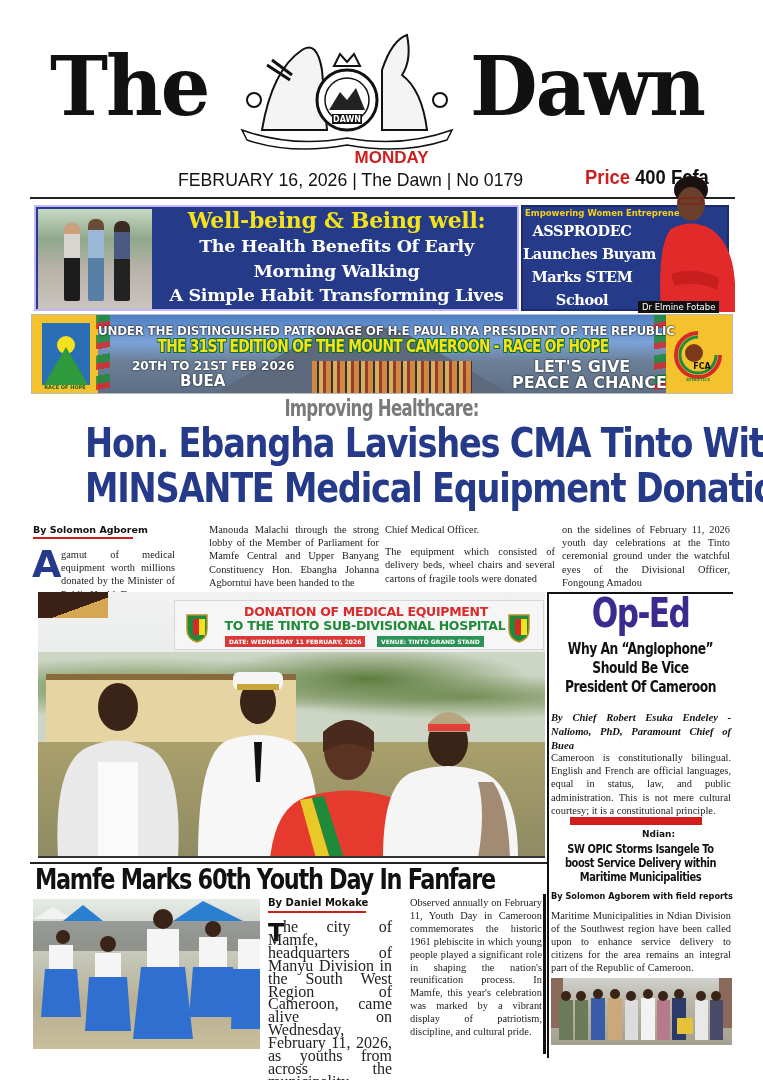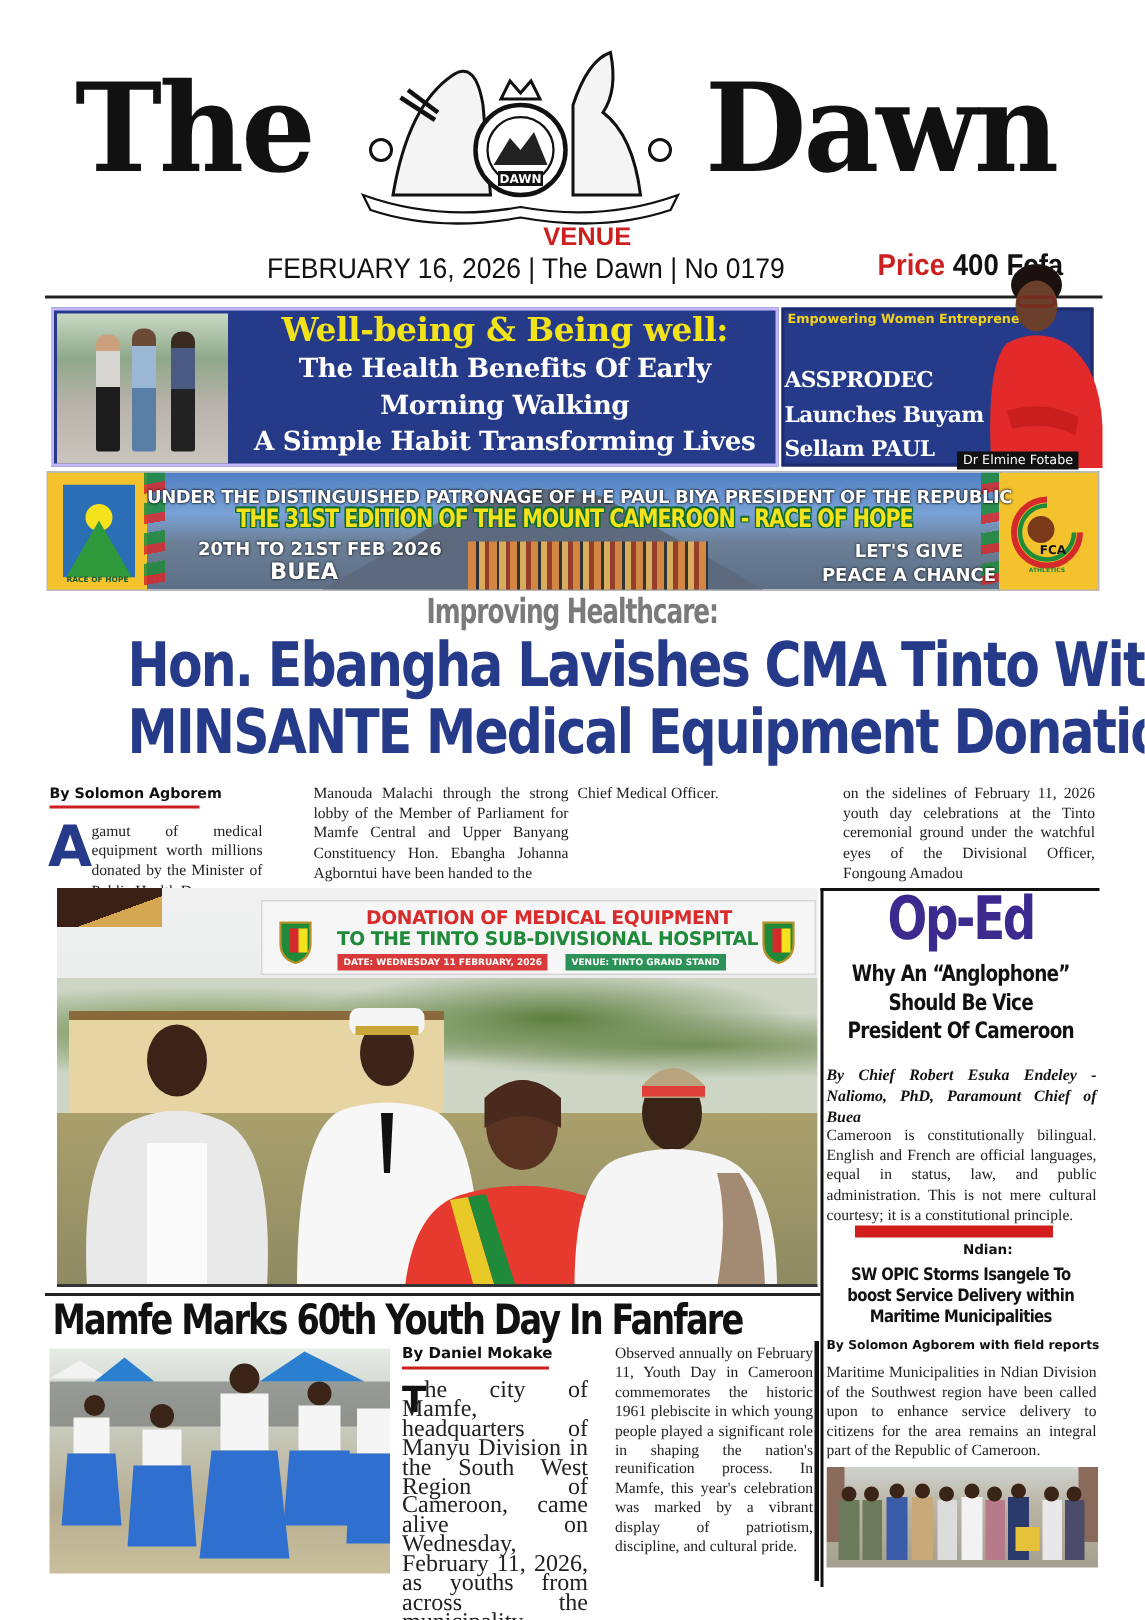--- a/index.html
+++ b/index.html
@@ -21,41 +21,41 @@
   
   .teaser1 { left: 34px; top: 205px; width: 485px; height: 106px; background: #263a8a; border: 2px solid #c4b5fd; }
   .teaser1-photo { left: 2px; top: 2px; width: 114px; height: 100px; background: linear-gradient(180deg, #c8d9c4 0%, #8fa88a 30%, #b8b2aa 60%, #c9c4bd 100%); }
   .walker { position: absolute; bottom: 8px; width: 16px; border-radius: 7px 7px 2px 2px; }
   .teaser1-text { left: 118px; top: 0; width: 365px; text-align: center; }
   .t1-kicker { font-family: "DejaVu Serif", serif; font-weight: bold; color: #f2e21a; font-size: 22px; line-height: 27px; letter-spacing: -0.3px; }
   .t1-line { font-family: "DejaVu Serif", serif; font-weight: bold; color: #ffffff; font-size: 17.5px; line-height: 24.5px; letter-spacing: -0.3px; }
 
   .teaser2 { left: 521px; top: 205px; width: 208px; height: 106px; background: #263a8a; border: 2px solid #1c2b6b; overflow: visible; }
   .t2-kicker { left: 2px; top: 1px; font-family: "DejaVu Sans", sans-serif; font-weight: bold; color: #f2d21a; font-size: 8.5px; white-space: nowrap; }
-  .t2-lines { left: 0; top: 12px; width: 118px; text-align: left; margin-top: 23px; }
+  .t2-lines { left: 0; top: 12px; width: 118px; text-align: center; }
   .t2-line { font-family: "DejaVu Serif", serif; font-weight: bold; color: #fff; font-size: 14.5px; line-height: 23px; white-space: nowrap; letter-spacing: -0.4px; }
   .woman { left: 641px; top: 174px; width: 96px; height: 138px; }
   .caption-chip { left: 638px; top: 301px; background: #111; color: #fff; font-family: "DejaVu Sans", sans-serif; font-size: 8.5px; padding: 1px 4px; white-space: nowrap; }
 
   
   .race { left: 31px; top: 314px; width: 702px; height: 80px; background: linear-gradient(180deg, #4f7fc3 0%, #7aa2d6 35%, #6b7f97 60%, #5d6f86 100%); border: 1px solid #b9b9b9; overflow: hidden; }
   .race-left, .race-right { top: 0; width: 66px; height: 80px; background: #f3c22d; }
   .race-left { left: 0; }
   .race-right { right: 0; }
   .race-fringe { position: absolute; top: 0; width: 14px; height: 80px; background: repeating-linear-gradient(170deg, #1f8a3a 0 8px, #d42a2a 8px 14px, transparent 14px 20px); opacity: 0.85; }
   .race-logo-l { left: 10px; top: 8px; width: 48px; height: 62px; }
   .race-logo-l-label { left: 4px; top: 69px; width: 58px; text-align: center; font-family: "DejaVu Sans", sans-serif; font-weight: bold; font-size: 5px; color: #1d5b2b; }
   .race-logo-r { right: 8px; top: 14px; width: 52px; height: 60px; }
   .race-mountain { left: 180px; top: 6px; width: 300px; height: 74px; }
   .race-patron { left: 66px; top: 9px; width: 570px; text-align: center; font-family: "DejaVu Sans", sans-serif; font-weight: bold; color: #fff; font-size: 12px; letter-spacing: -0.3px; text-shadow: 0 0 2px #000, 0 0 1px #000; white-space: nowrap; }
   .race-edition { left: 66px; top: 21px; width: 570px; text-align: center; font-family: "DejaVu Sans Condensed", "DejaVu Sans", sans-serif; font-weight: bold; color: #f5e21c; font-size: 17px; letter-spacing: -0.8px; white-space: nowrap; text-shadow: 1px 1px 0 #0d6d2e, -1px -1px 0 #0d6d2e, 1px -1px 0 #0d6d2e, -1px 1px 0 #0d6d2e; transform: scaleX(0.9); }
   .race-dates { left: 100px; top: 44px; font-family: "DejaVu Sans", sans-serif; font-weight: bold; color: #fff; font-size: 12px; white-space: nowrap; text-shadow: 0 0 2px #000; }
   .race-city { left: 148px; top: 57px; font-family: "DejaVu Sans", sans-serif; font-weight: bold; color: #fff; font-size: 15px; text-shadow: 0 0 2px #000; }
   .race-runners { left: 280px; top: 46px; width: 160px; height: 34px; background: repeating-linear-gradient(90deg, #e08a3c 0 5px, #2d2d2d 5px 7px, #e6b45a 7px 11px, #9b3a22 11px 14px); opacity: 0.9; }
-  .race-give { left: 480px; top: 44px; width: 140px; text-align: center; font-family: "DejaVu Sans", sans-serif; font-weight: bold; color: #fff; font-size: 12px; line-height: 16px; text-shadow: 0 0 2px #000; white-space: nowrap; margin-left: 24px; }
+  .race-give { left: 480px; top: 44px; width: 140px; text-align: center; font-family: "DejaVu Sans", sans-serif; font-weight: bold; color: #fff; font-size: 16px; line-height: 16px; text-shadow: 0 0 2px #000; white-space: nowrap; }
 
   
   .kicker { left: 0; width: 763px; top: 395px; text-align: center; font-family: "DejaVu Sans", sans-serif; font-weight: bold; color: #7a7a7a; font-size: 23px; letter-spacing: -1px; transform: scaleX(0.72); }
   .headline { left: 20px; width: 723px; top: 421px; text-align: center; font-family: "DejaVu Sans", sans-serif; font-weight: bold; color: #263a8a; font-size: 41px; line-height: 45px; letter-spacing: -1.5px; transform: scaleX(0.82); transform-origin: center top; white-space: nowrap; }
 
   
   .byline-lead { left: 33px; top: 524px; font-family: "DejaVu Sans", sans-serif; font-weight: bold; font-size: 9.5px; color: #111; }
   .byline-underline { left: 33px; top: 537px; width: 100px; height: 2px; background: #cc1f1f; }
   .dropcap-A { left: 32px; top: 546px; font-family: "DejaVu Sans", sans-serif; font-weight: bold; color: #263a8a; font-size: 38px; line-height: 36px; }
   .col { font-family: "Liberation Serif", serif; font-size: 10.4px; line-height: 13.2px; color: #222; text-align: justify; hyphens: auto; }
@@ -117,21 +117,21 @@
   <circle cx="115" cy="70" r="22" fill="#fff" stroke="#111" stroke-width="1.5"></circle>
   <path d="M97 80 L108 62 L115 70 L124 58 L133 80 Z" fill="#222"></path>
   <path d="M102 36 L108 24 L115 32 L122 24 L128 36 Z" fill="#fff" stroke="#111" stroke-width="2"></path>
   <circle cx="22" cy="70" r="7" fill="none" stroke="#111" stroke-width="2"></circle>
   <circle cx="208" cy="70" r="7" fill="none" stroke="#111" stroke-width="2"></circle>
   <path d="M10 100 Q60 118 115 108 Q170 118 220 100 L215 110 Q170 125 115 115 Q60 125 15 110 Z" fill="#fff" stroke="#111" stroke-width="1.5"></path>
   <rect x="100" y="84" width="30" height="10" fill="#111"></rect>
   <text x="115" y="92" font-family="DejaVu Sans, sans-serif" font-size="8" font-weight="bold" fill="#fff" text-anchor="middle">DAWN</text>
 </svg>
 <div class="abs mast-dawn">Dawn</div>
-<div class="abs day">VENUE</div>
+<div class="abs day">MONDAY</div>
 <div class="abs dateline">FEBRUARY 16, 2026 | The Dawn | No 0179</div>
 <div class="abs price">
   <span class="pl">Price</span>
   <span>400 Fcfa</span>
 </div>
 <div class="abs rule-top"></div>
 
 <div class="abs teaser1">
   <div class="abs teaser1-photo">
     <div class="walker" style="left:26px;height:78px;background:linear-gradient(#caa07d 0 14%,#d7d5cf 14% 45%,#1c1c1c 45%);"></div>
@@ -144,21 +144,21 @@
     <div class="t1-line">Morning Walking</div>
     <div class="t1-line">A Simple Habit Transforming Lives</div>
   </div>
 </div>
 
 <div class="abs teaser2">
   <div class="abs t2-kicker">Empowering Women Entrepreneurs:</div>
   <div class="abs t2-lines">
     <div class="t2-line">ASSPRODEC</div>
     <div class="t2-line">Launches Buyam</div>
-    <div class="t2-line">Sellam PAUL</div>
+    <div class="t2-line">Marks STEM</div>
     <div class="t2-line">School</div>
   </div>
 </div>
 <svg class="abs woman" viewBox="0 0 96 138">
   <ellipse cx="50" cy="16" rx="17" ry="14" fill="#1b1210"></ellipse>
   <ellipse cx="50" cy="30" rx="14" ry="17" fill="#6a3f2b"></ellipse>
   <rect x="38" y="24" width="24" height="6" rx="3" fill="none" stroke="#7a2b1f" stroke-width="2"></rect>
   <path d="M20 138 Q16 70 30 55 Q50 44 70 55 Q92 70 94 110 L94 138 Z" fill="#e32a2a"></path>
   <path d="M30 100 Q55 92 78 104 L76 116 Q55 106 34 112 Z" fill="#c91e1e"></path>
 </svg>
@@ -204,20 +204,21 @@
   <div>MINSANTE Medical Equipment Donation</div>
 </div>
 
 <div class="abs byline-lead">By Solomon Agborem</div>
 <div class="abs byline-underline"></div>
 <div class="abs dropcap-A">A</div>
 <div class="abs col lead-c1">gamut of medical equipment worth millions donated by the Minister of Public Health Dr</div>
 <div class="abs col lead-c2">Manouda Malachi through the strong lobby of the Member of Parliament for Mamfe Central and Upper Banyang Constituency Hon. Ebangha Johanna Agborntui have been handed to the</div>
 <div class="abs col lead-c3">
   <p>Chief Medical Officer.</p>
+  <p>The equipment which consisted of delivery beds, wheel chairs and several cartons of fragile tools were donated</p>
 </div>
 <div class="abs col lead-c4">on the sidelines of February 11, 2026 youth day celebrations at the Tinto ceremonial ground under the watchful eyes of the Divisional Officer, Fongoung Amadou</div>
 
 <div class="abs donation">
   <div class="abs don-sky"></div>
   <div class="abs don-trees"></div>
   <div class="abs don-roof"></div>
   <div class="abs don-house"></div>
   <div class="abs don-ground"></div>
   <div class="abs don-banner">

